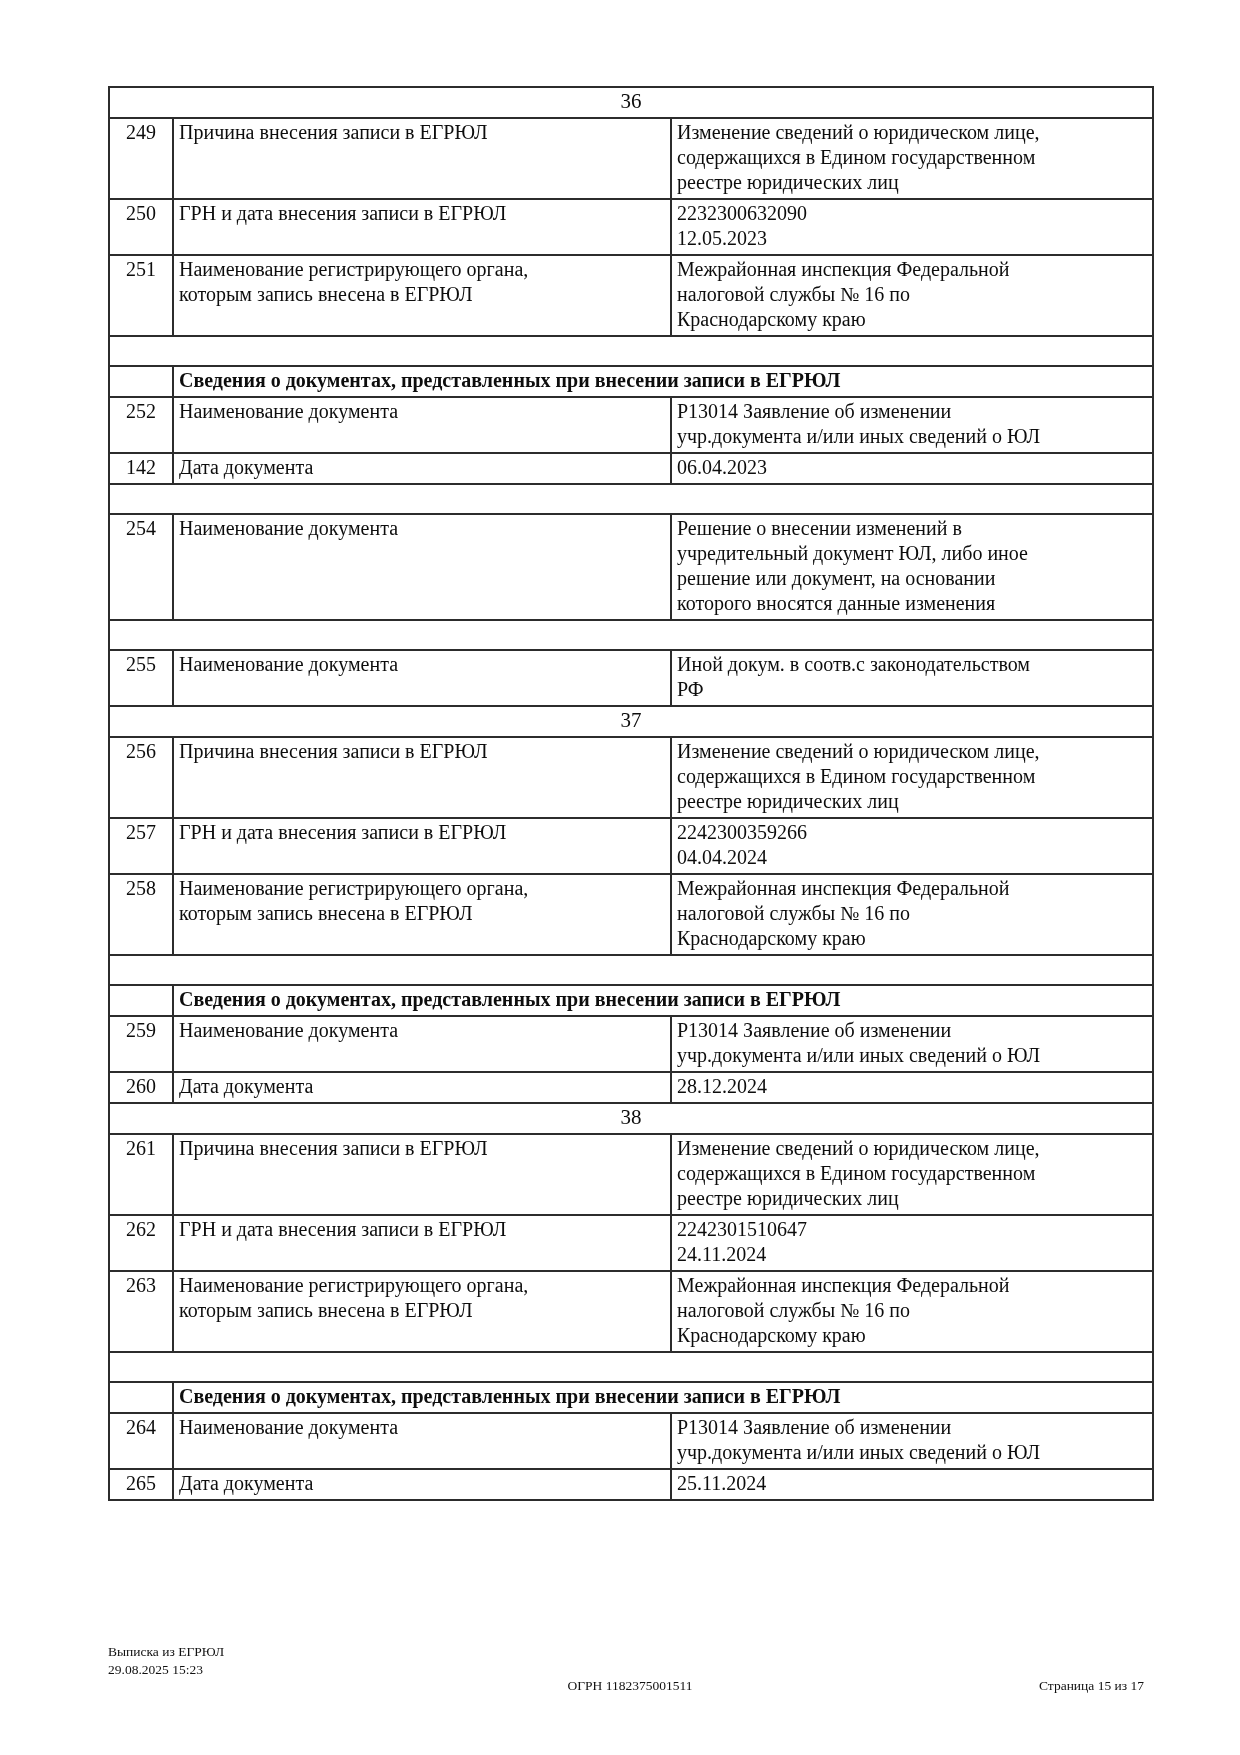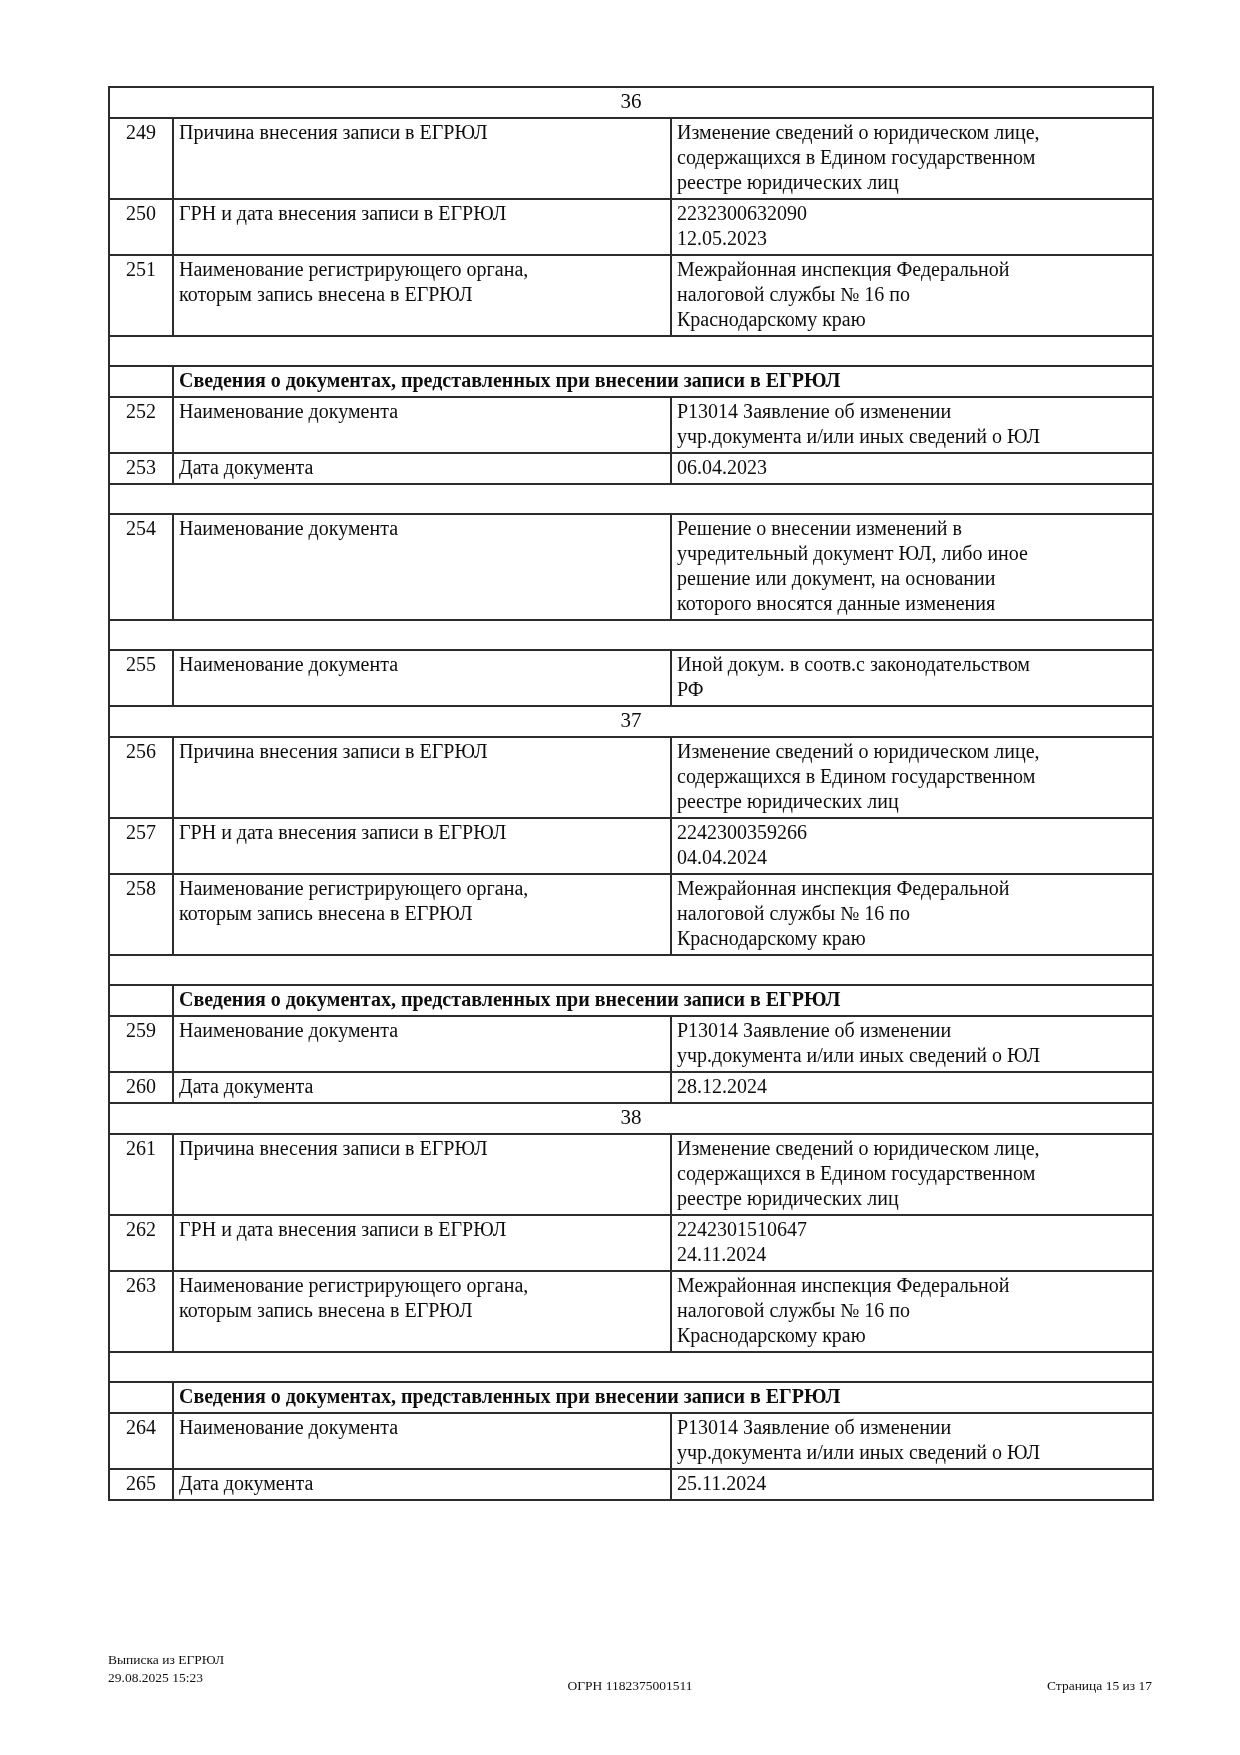--- a/index.html
+++ b/index.html
@@ -55,32 +55,32 @@
     top: 1655px;
     width: 1044px;
     height: 40px;
     font-size: 13.5px;
     line-height: 18px;
     color: #111;
   }
   .footer-left {
     position: absolute;
     left: 0;
-    bottom: 8px;
+    bottom: 16px;
   }
   .footer-center {
     position: absolute;
     left: 0;
     right: 0;
     bottom: 0;
     text-align: center;
   }
   .footer-right {
     position: absolute;
-    right: 0;
+    right: 8px;
     bottom: 0;
     text-align: left;
   }
 </style>
 </head>
 <body>
 
 <table class="doc-table">
   <colgroup>
     <col style="width:64px">
@@ -119,21 +119,21 @@
         <td class="num"></td>
         <td class="docheader" colspan="2">Сведения о документах, представленных при внесении записи в ЕГРЮЛ</td>
       </tr>
       <tr>
         <td class="num">252</td>
         <td class="label">Наименование документа</td>
         <td class="value">Р13014 Заявление об изменении
 учр.документа и/или иных сведений о ЮЛ</td>
       </tr>
       <tr>
-        <td class="num">253</td>
+        <td class="num">142</td>
         <td class="label">Дата документа</td>
         <td class="value">06.04.2023</td>
       </tr>
       <tr>
         <td class="spacer" colspan="3"></td>
       </tr>
       <tr>
         <td class="num">254</td>
         <td class="label">Наименование документа</td>
         <td class="value">Решение о внесении изменений в

